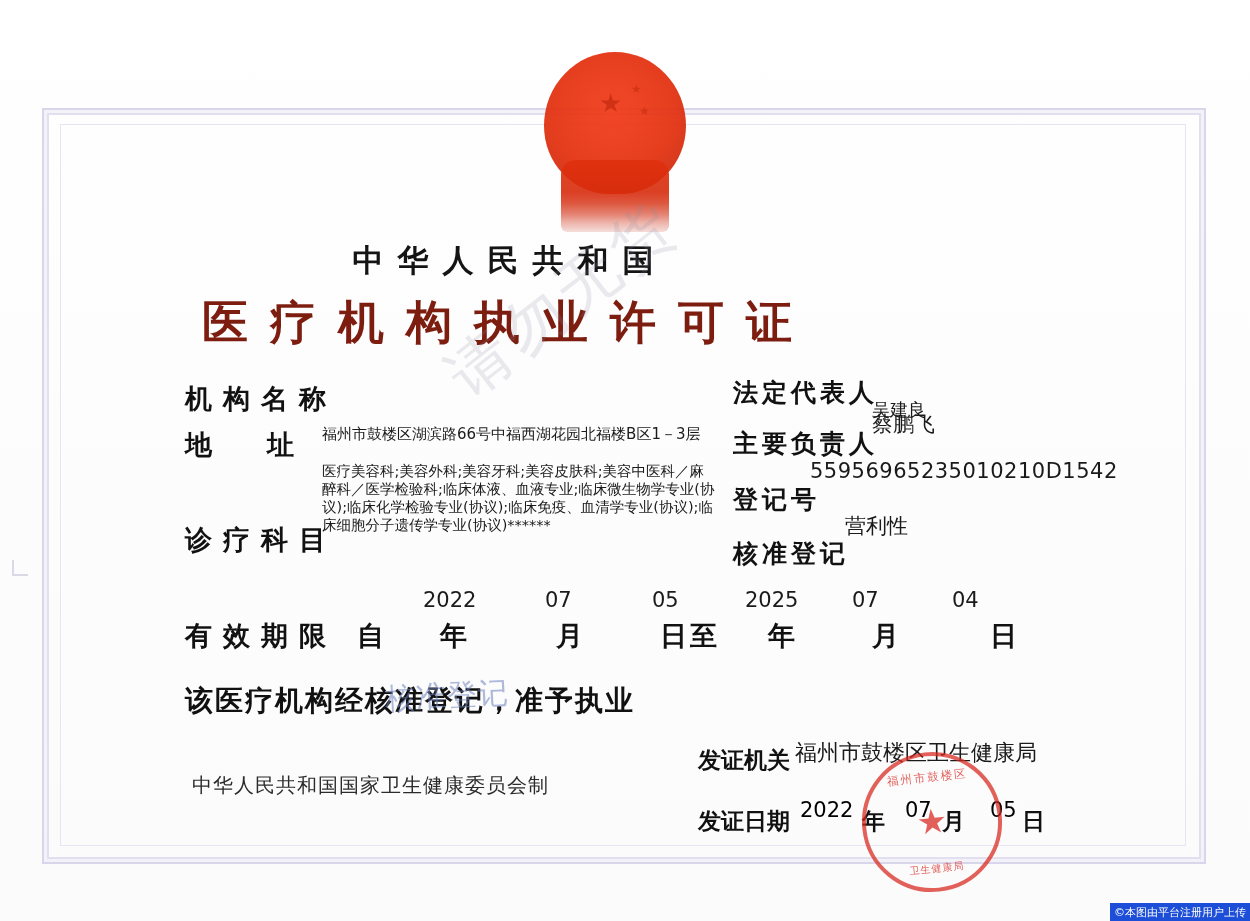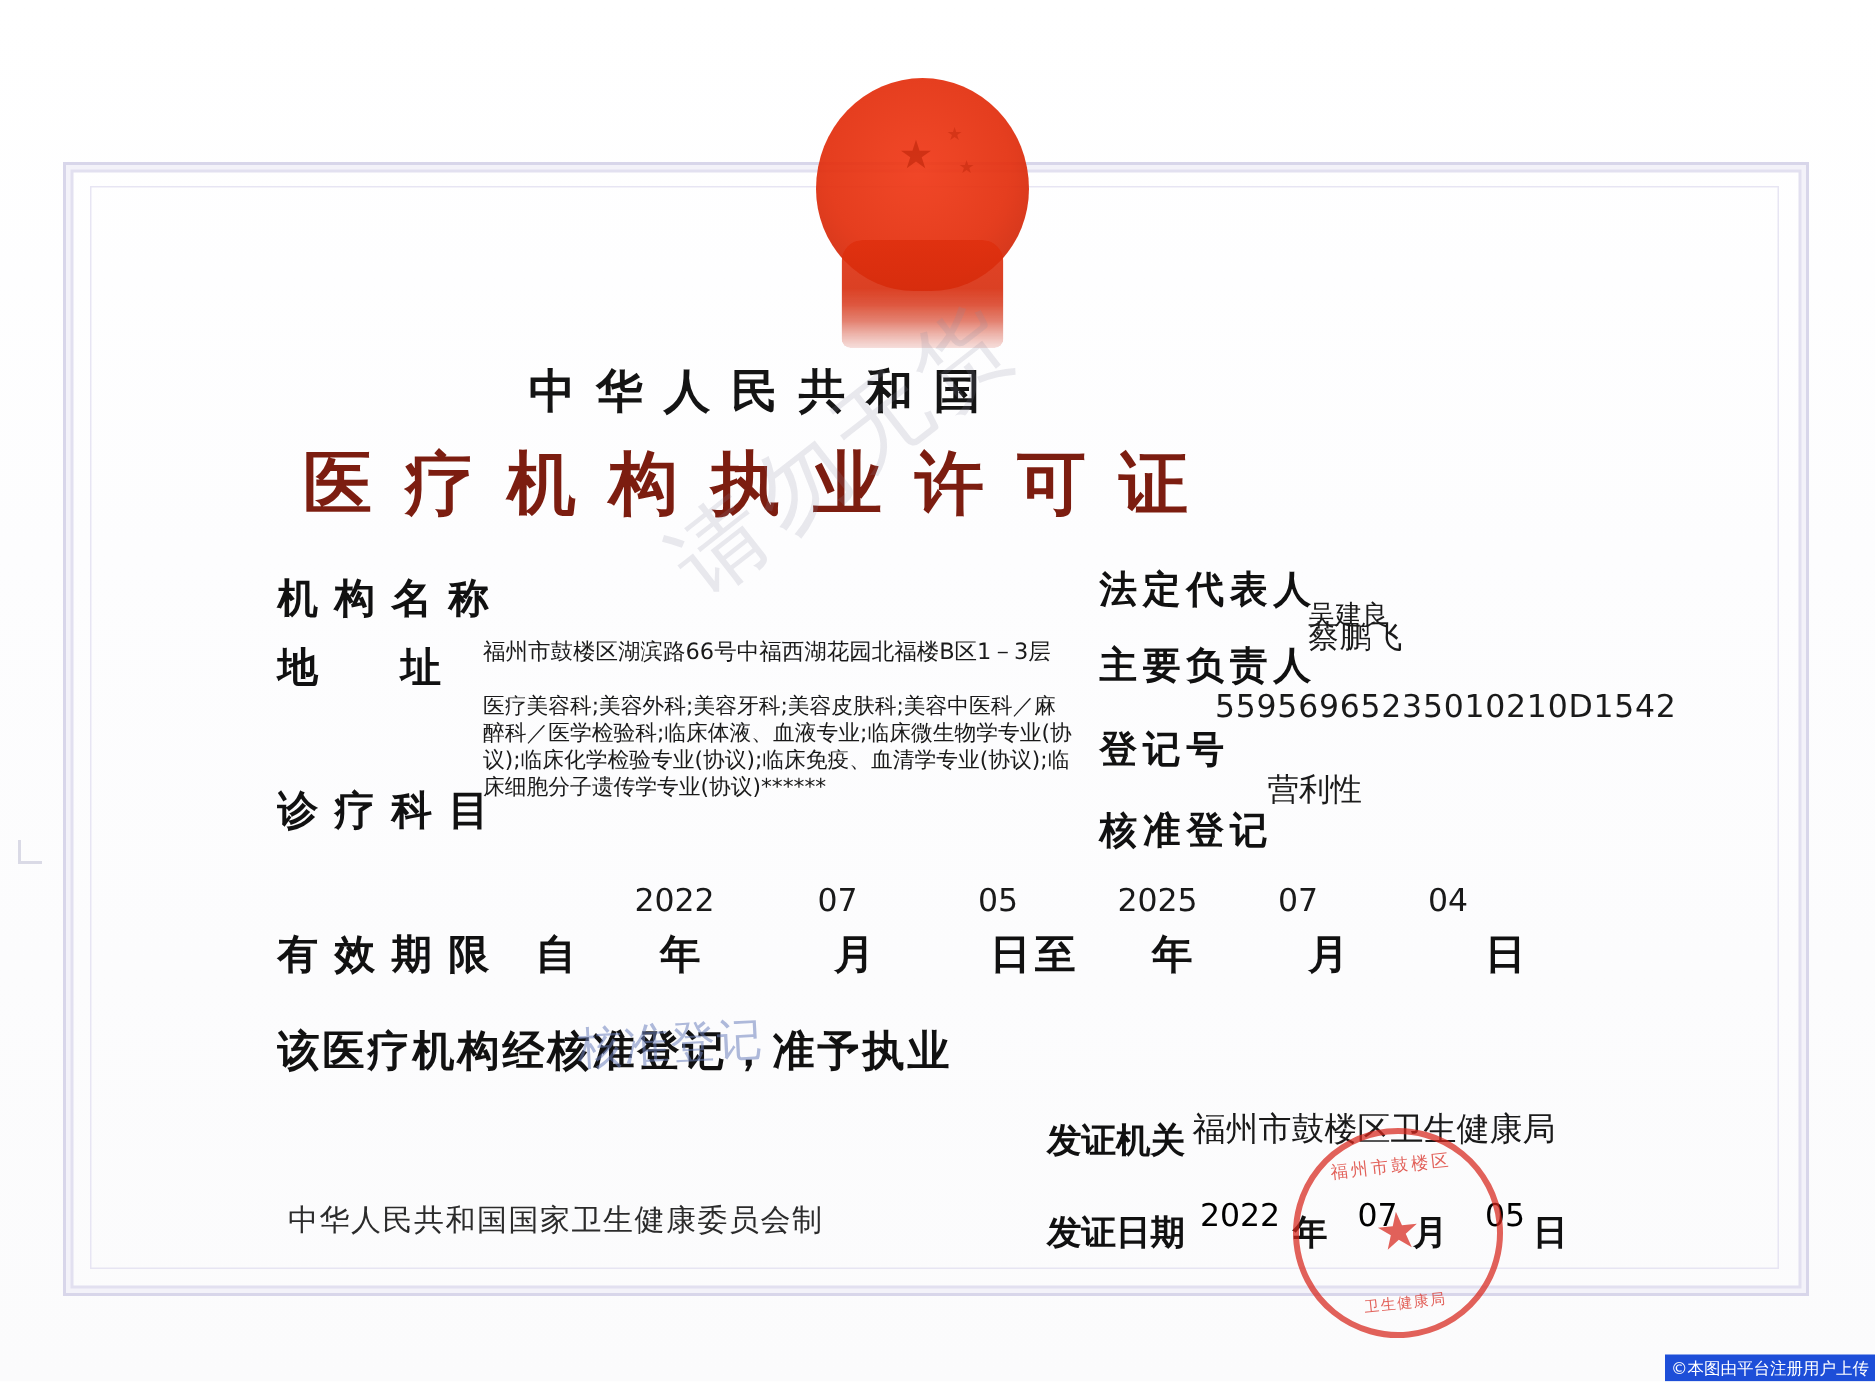--- a/index.html
+++ b/index.html
@@ -233,21 +233,20 @@
 
   
   .maker-line {
     position: absolute;
     left: 192px; top: 772px;
     font-family: "DejaVu Serif", serif;
     font-size: 20px;
     letter-spacing: 1px;
     color: #2b2b2b;
     white-space: nowrap;
-    margin-top: 28px;
   }
 
   
   .issuer-label {
     position: absolute;
     left: 698px; top: 745px;
     font-family: "DejaVu Serif", serif;
     font-weight: bold;
     font-size: 23px;
     color: #111111;

